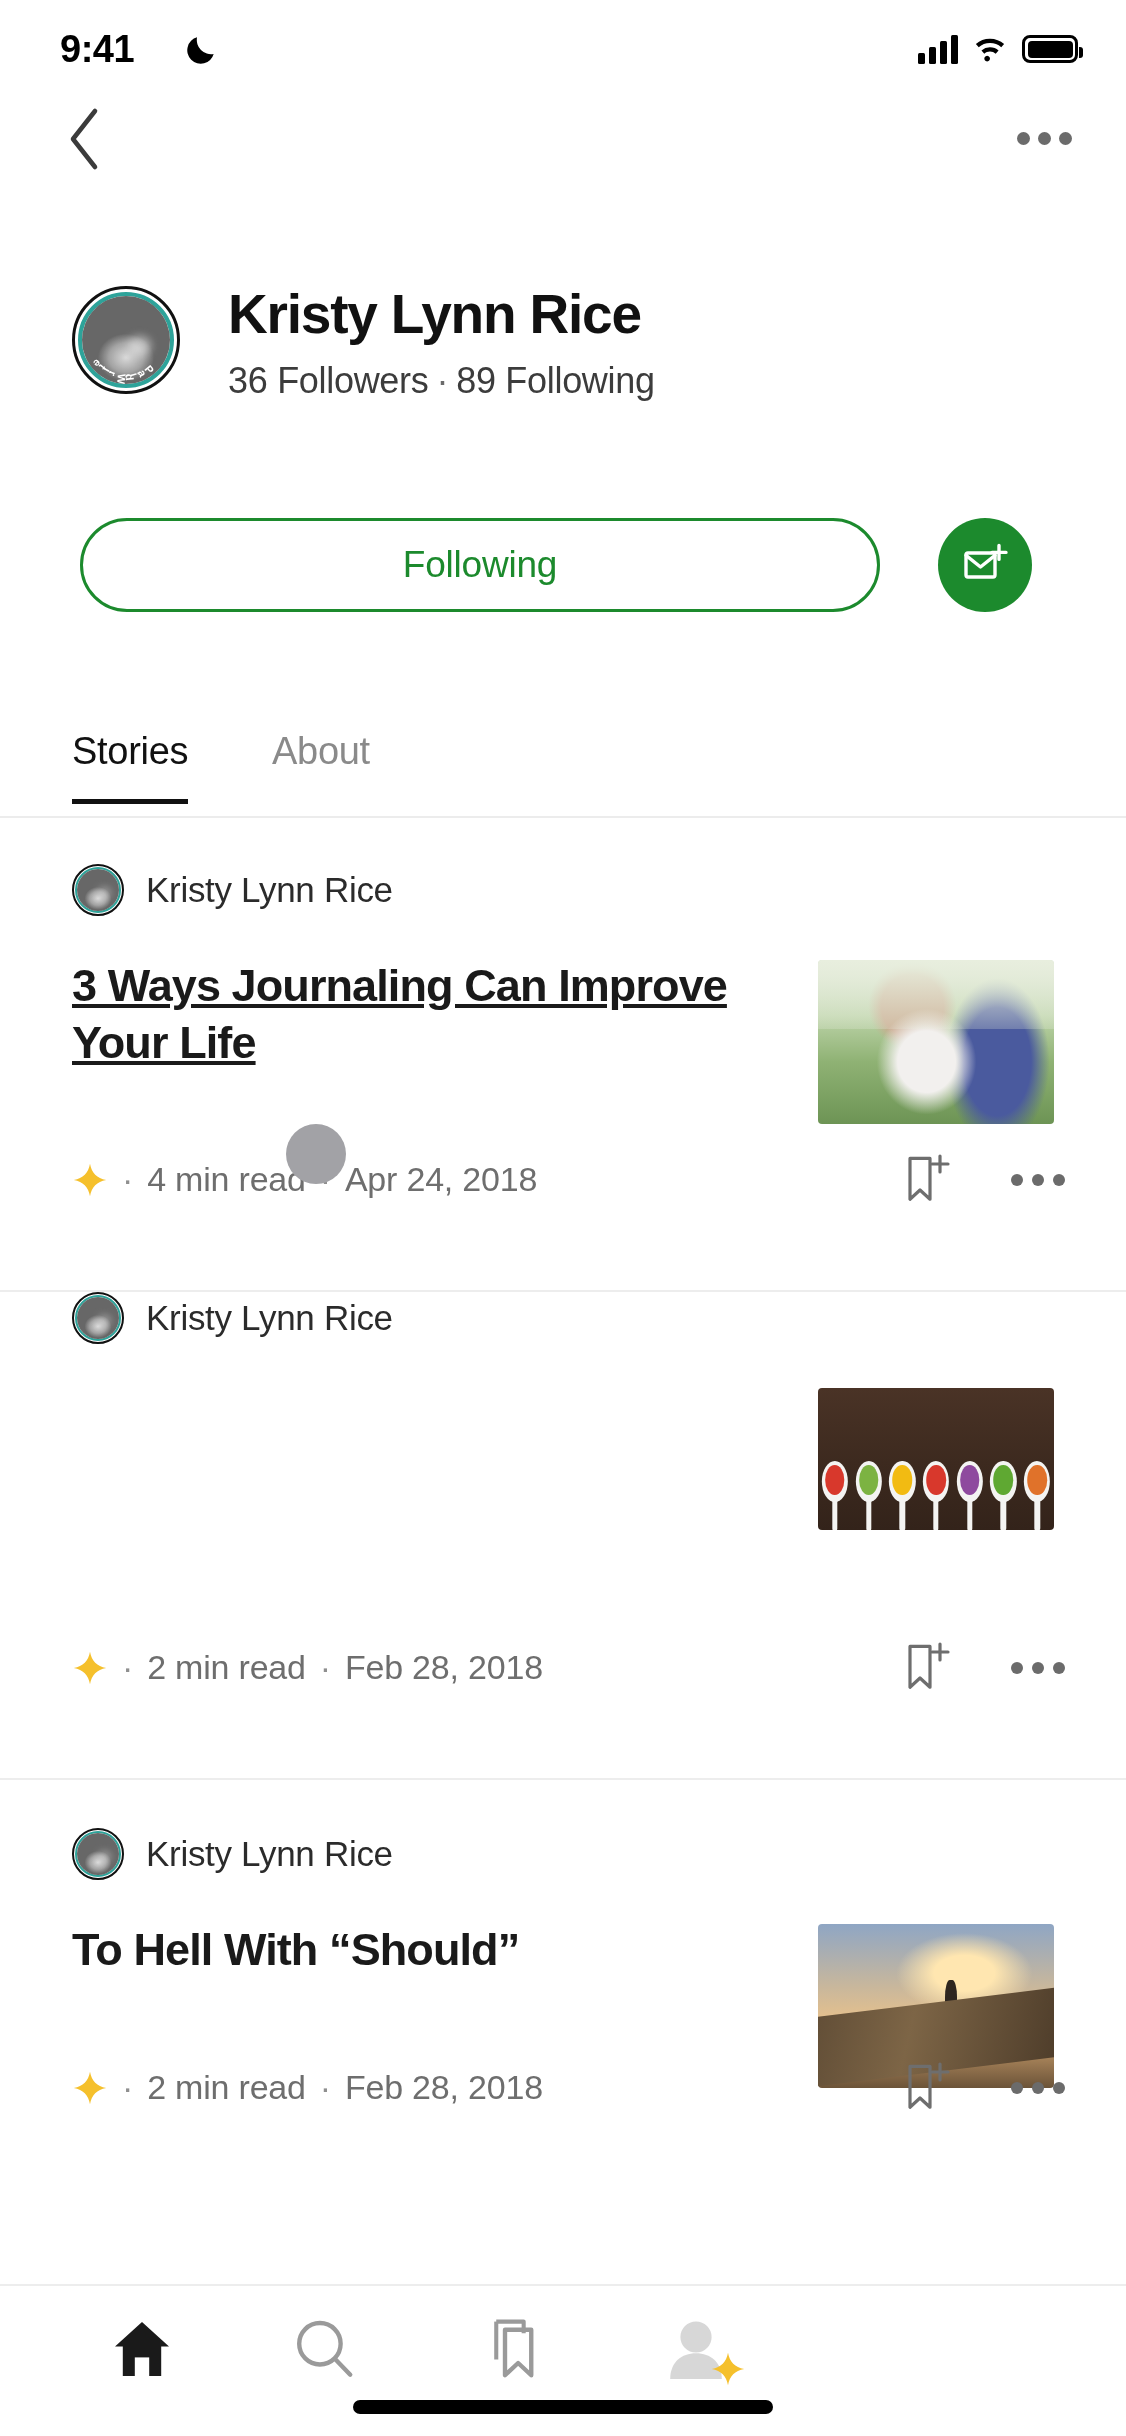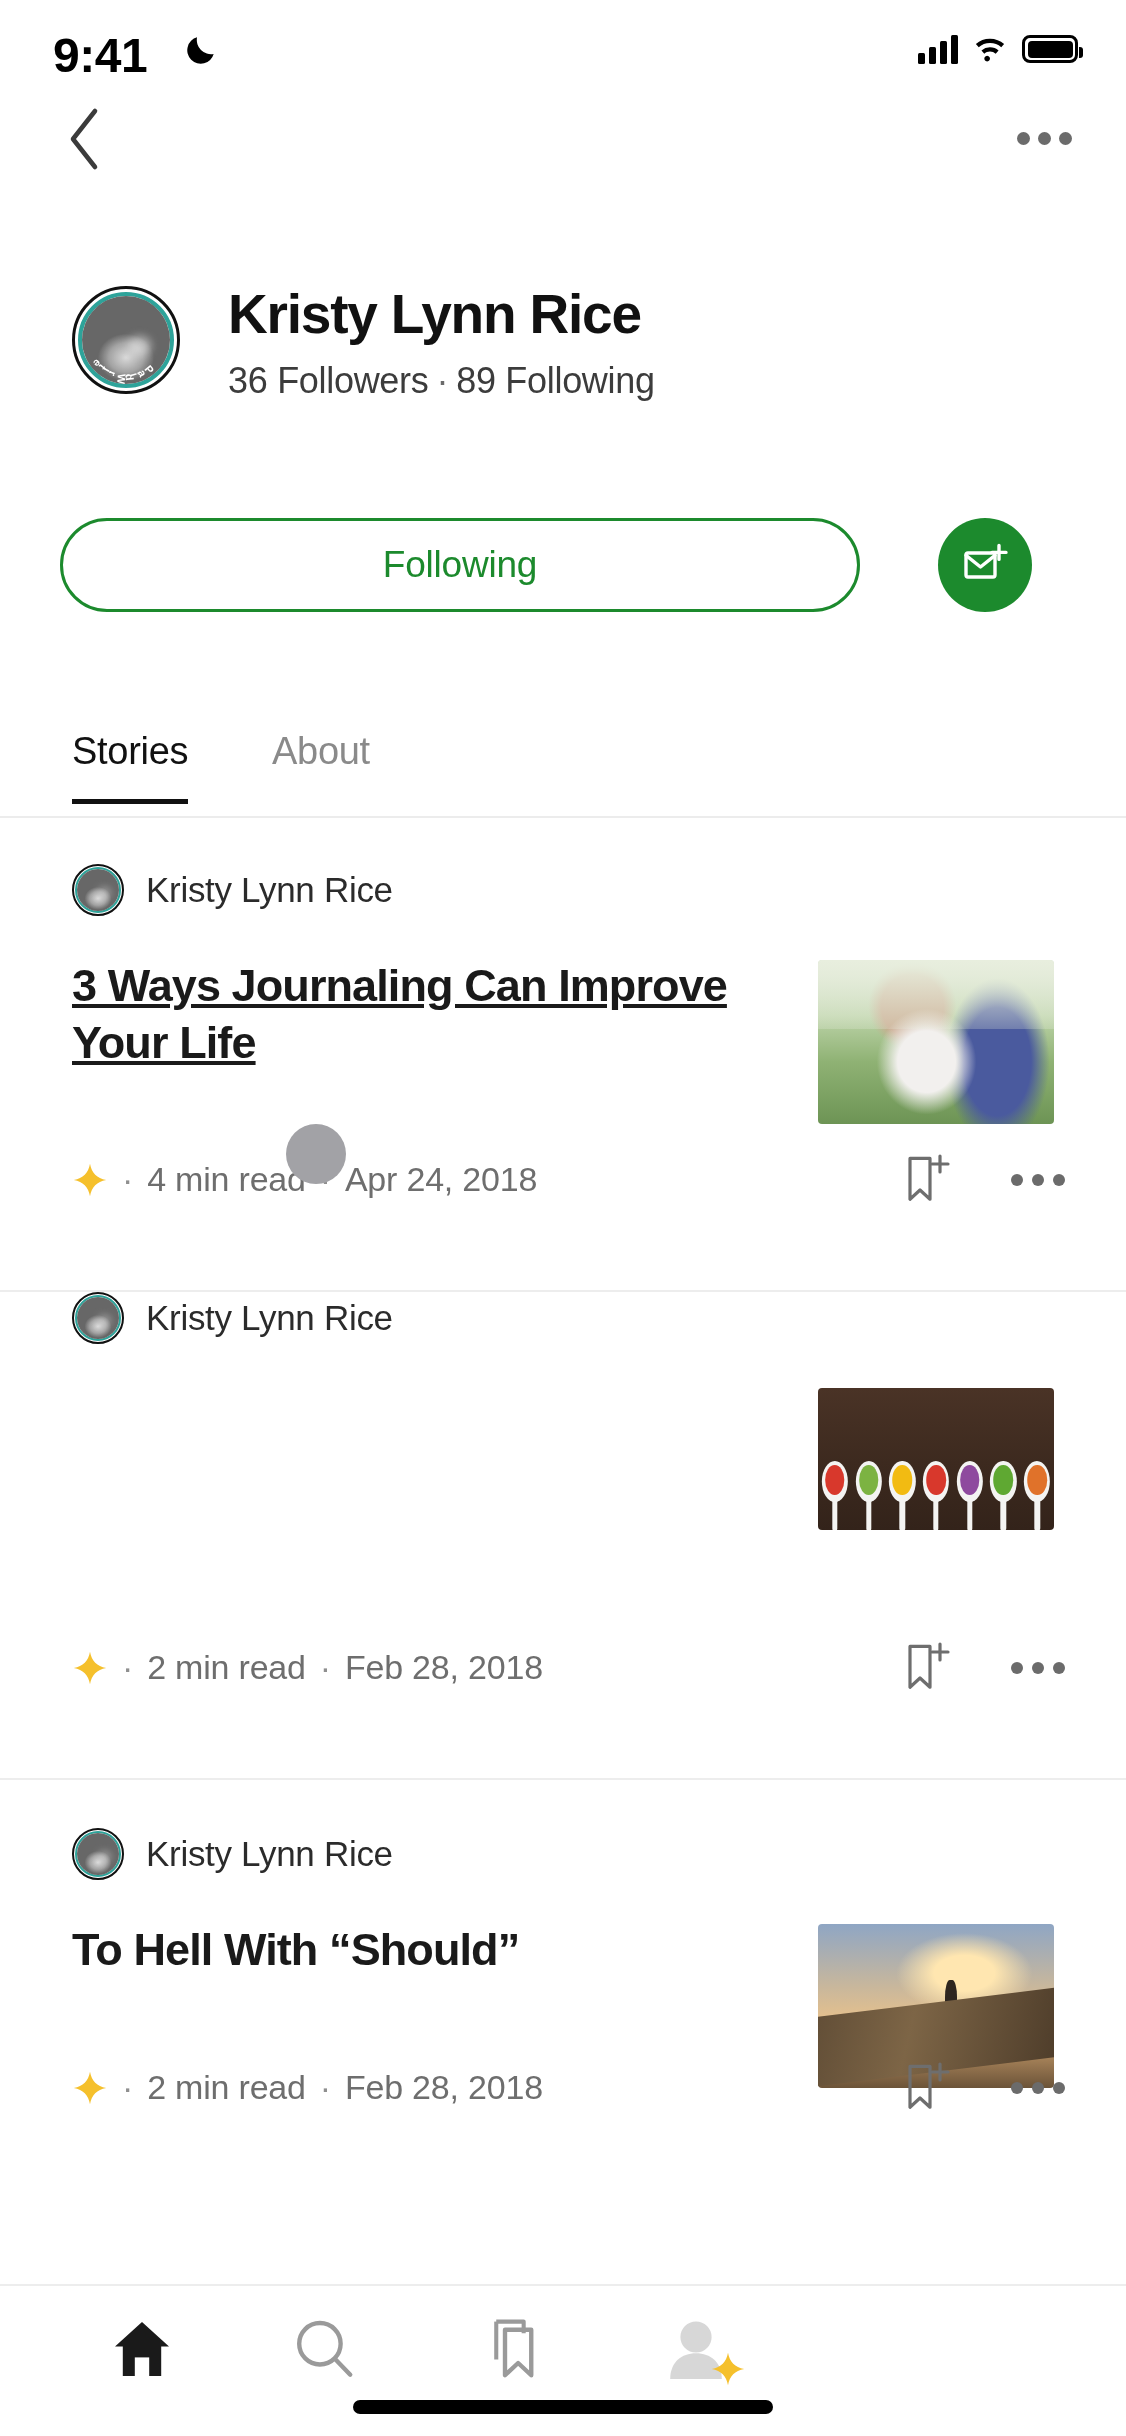--- a/index.html
+++ b/index.html
@@ -7,21 +7,21 @@
   html,body{ background:#fff; }
   body{
     width:1126px; height:2436px; position:relative; overflow:hidden;
     font-family:"Liberation Sans", sans-serif; color:#000;
     -webkit-font-smoothing:antialiased;
   }
 
   
   .statusbar{ position:absolute; top:0; left:0; width:1126px; height:92px; }
   .sb-time{
-    position:absolute; left:53px; top:28px; font-size:48px; font-weight:700;
+    position:absolute; left:60px; top:28px; font-size:38px; font-weight:700;
     letter-spacing:-0.5px; color:#000;
   }
   .sb-moon{ position:absolute; left:182px; top:30px; width:38px; height:40px; }
   .sb-right{ position:absolute; right:48px; top:34px; display:flex; align-items:center; gap:14px; }
   .bars{ display:flex; align-items:flex-end; gap:4px; height:30px; }
   .bars i{ display:block; width:7px; background:#000; border-radius:1.5px; }
   .bars i:nth-child(1){ height:11px; }
   .bars i:nth-child(2){ height:17px; }
   .bars i:nth-child(3){ height:23px; }
   .bars i:nth-child(4){ height:29px; }
@@ -80,21 +80,21 @@
   }
   .p-stats{
     position:absolute; left:228px; top:74px; font-size:36px; color:#3c3c3c;
     letter-spacing:-0.3px; white-space:nowrap;
   }
   .p-stats .dot{ padding:0 8px; color:#6b6b6b; }
 
   
   .actions{ position:absolute; top:518px; left:0; width:1126px; height:100px; }
   .btn-follow{
-    position:absolute; left:60px; top:0; width:800px; height:94px;
+    position:absolute; left:80px; top:0; width:800px; height:94px;
     border:3px solid #1c8a2d; border-radius:47px; background:#fff;
     display:flex; align-items:center; justify-content:center; cursor:pointer;
   }
   .btn-follow span{ font-size:37px; color:#1c8a2d; letter-spacing:-0.2px; }
   .btn-msg{
     position:absolute; left:938px; top:0; width:94px; height:94px; border-radius:50%;
     background:#1c8a2d; display:flex; align-items:center; justify-content:center; cursor:pointer;
   }
 
   

